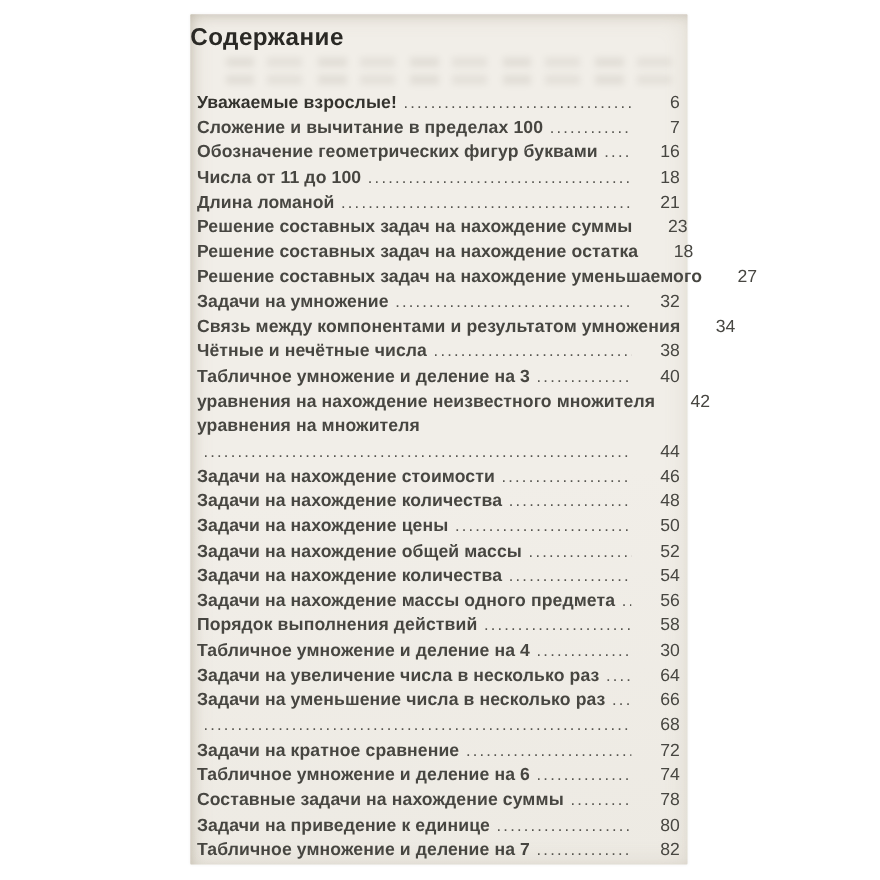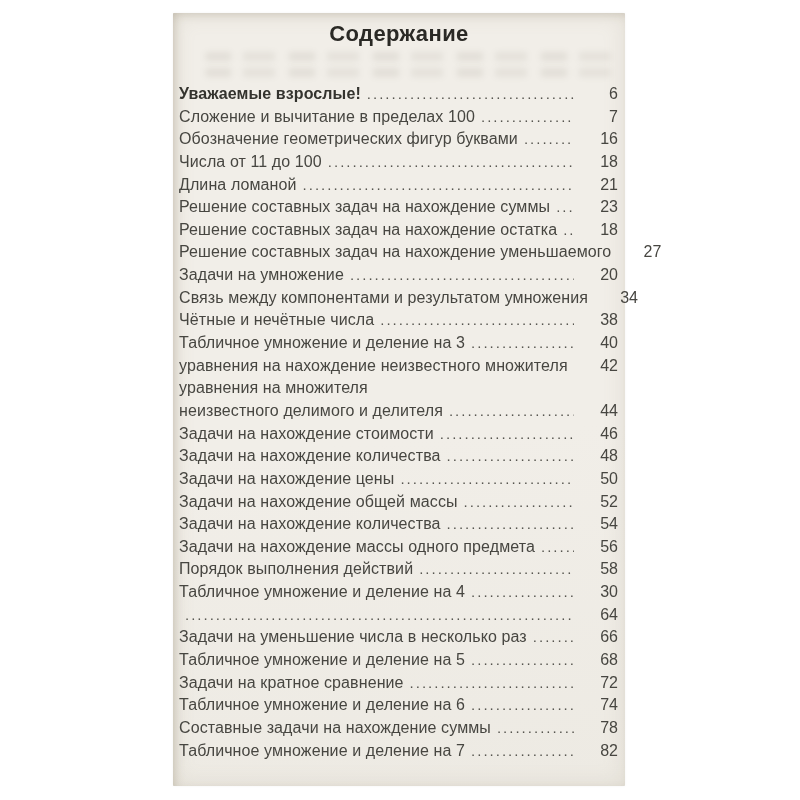--- a/index.html
+++ b/index.html
@@ -27,21 +27,20 @@
     box-shadow:
       inset 0 0 22px rgba(150,138,115,0.16),
       inset 7px 0 10px -5px rgba(140,128,105,0.28),
       inset 0 7px 10px -5px rgba(140,128,105,0.22),
       0 0 3px rgba(0,0,0,0.05);
     border-radius:1px;
   }
   .page-title{
     position:absolute;
     top:8px; left:0; right:0;
-    text-align:center;
     font-size:22px;
     font-weight:700;
     letter-spacing:0.4px;
     color:var(--title);
   }
   
   .bleed{
     position:absolute;
     left:32px; right:14px;
     height:9px;
@@ -66,20 +65,21 @@
     align-items:baseline;
     height:22.65px;
     line-height:22.65px;
     font-size:16px;
     color:var(--text);
     white-space:nowrap;
   }
   .toc-row .label{
     flex:0 0 auto;
     letter-spacing:0.1px;
+    font-weight:bold;
   }
   .toc-row.bold .label{
     font-weight:700;
     color:var(--text-bold);
   }
   .toc-row .leader{
     flex:1 1 auto;
     min-width:0;
     overflow:hidden;
     margin:0 10px 0 6px;
@@ -141,21 +141,21 @@
     <span class="num">18</span>
   </li>
       <li class="toc-row">
     <span class="label">Решение составных задач на нахождение уменьшаемого</span>
     <span class="leader"></span>
     <span class="num">27</span>
   </li>
       <li class="toc-row">
     <span class="label">Задачи на умножение</span>
     <span class="leader"></span>
-    <span class="num">20</span>
+    <span class="num">32</span>
   </li>
       <li class="toc-row">
     <span class="label">Связь между компонентами и результатом умножения</span>
     <span class="leader"></span>
     <span class="num">34</span>
   </li>
       <li class="toc-row">
     <span class="label">Чётные и нечётные числа</span>
     <span class="leader"></span>
     <span class="num">38</span>
@@ -169,21 +169,20 @@
     <span class="label">уравнения на нахождение неизвестного множителя</span>
     <span class="leader"></span>
     <span class="num">42</span>
   </li>
       <li class="toc-row nopage">
     <span class="label">уравнения на множителя</span>
     <span class="leader"></span>
     <span class="num"></span>
   </li>
       <li class="toc-row">
-    <span class="label">неизвестного делимого и делителя</span>
     <span class="leader"></span>
     <span class="num">44</span>
   </li>
       <li class="toc-row">
     <span class="label">Задачи на нахождение стоимости</span>
     <span class="leader"></span>
     <span class="num">46</span>
   </li>
       <li class="toc-row">
     <span class="label">Задачи на нахождение количества</span>
@@ -214,47 +213,52 @@
     <span class="label">Порядок выполнения действий</span>
     <span class="leader"></span>
     <span class="num">58</span>
   </li>
       <li class="toc-row">
     <span class="label">Табличное умножение и деление на 4</span>
     <span class="leader"></span>
     <span class="num">30</span>
   </li>
       <li class="toc-row">
+    <span class="label">Задачи на увеличение числа в несколько раз</span>
     <span class="leader"></span>
     <span class="num">64</span>
   </li>
       <li class="toc-row">
     <span class="label">Задачи на уменьшение числа в несколько раз</span>
     <span class="leader"></span>
     <span class="num">66</span>
   </li>
       <li class="toc-row">
-    <span class="label">Табличное умножение и деление на 5</span>
     <span class="leader"></span>
     <span class="num">68</span>
   </li>
       <li class="toc-row">
     <span class="label">Задачи на кратное сравнение</span>
     <span class="leader"></span>
     <span class="num">72</span>
   </li>
       <li class="toc-row">
     <span class="label">Табличное умножение и деление на 6</span>
     <span class="leader"></span>
     <span class="num">74</span>
   </li>
       <li class="toc-row">
     <span class="label">Составные задачи на нахождение суммы</span>
     <span class="leader"></span>
     <span class="num">78</span>
+  </li>
+      <li class="toc-row">
+    <span class="label">Задачи на приведение к единице</span>
+    <span class="leader"></span>
+    <span class="num">80</span>
   </li>
       <li class="toc-row">
     <span class="label">Табличное умножение и деление на 7</span>
     <span class="leader"></span>
     <span class="num">82</span>
   </li>
     </ul>
 </div>
 
 </body></html>

